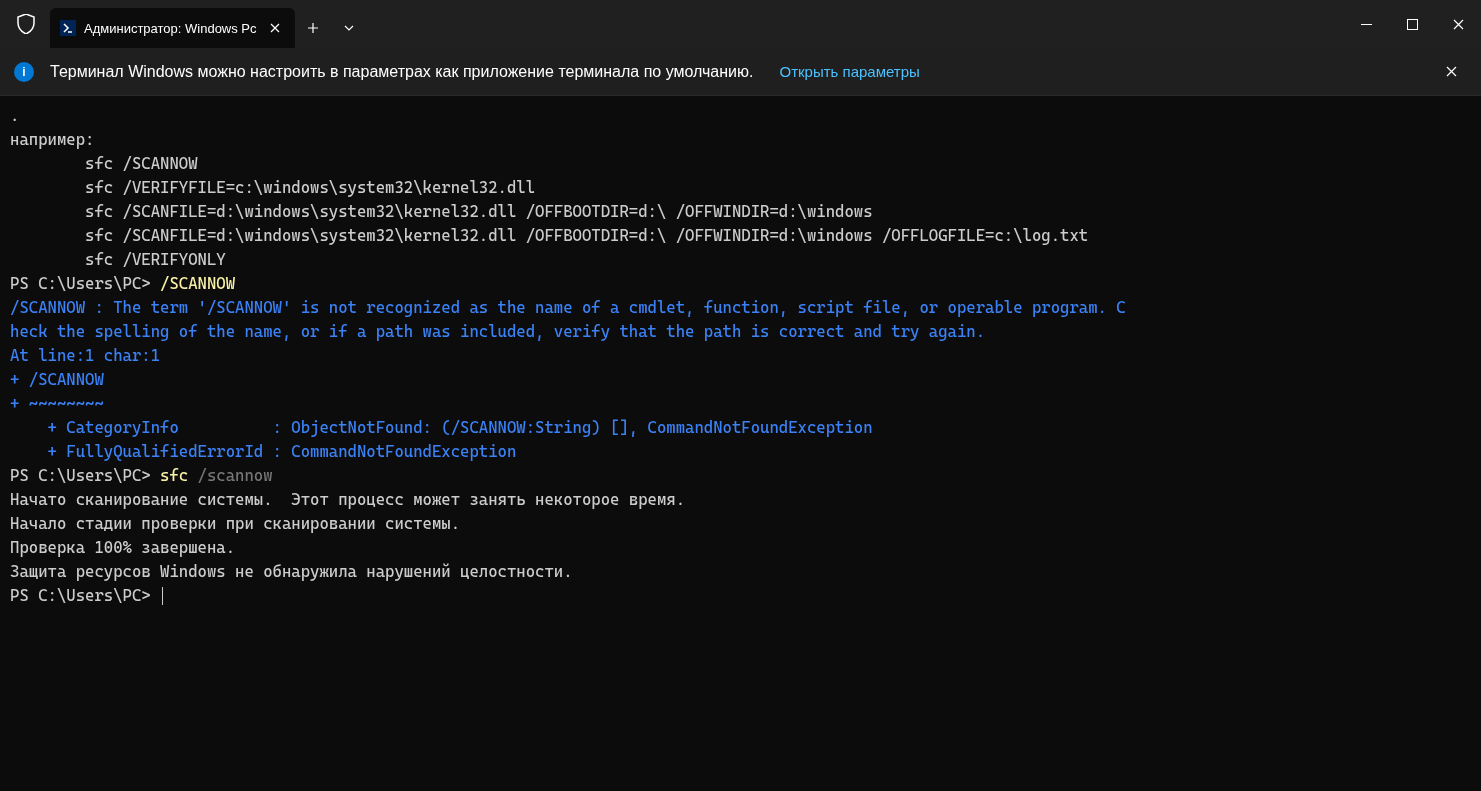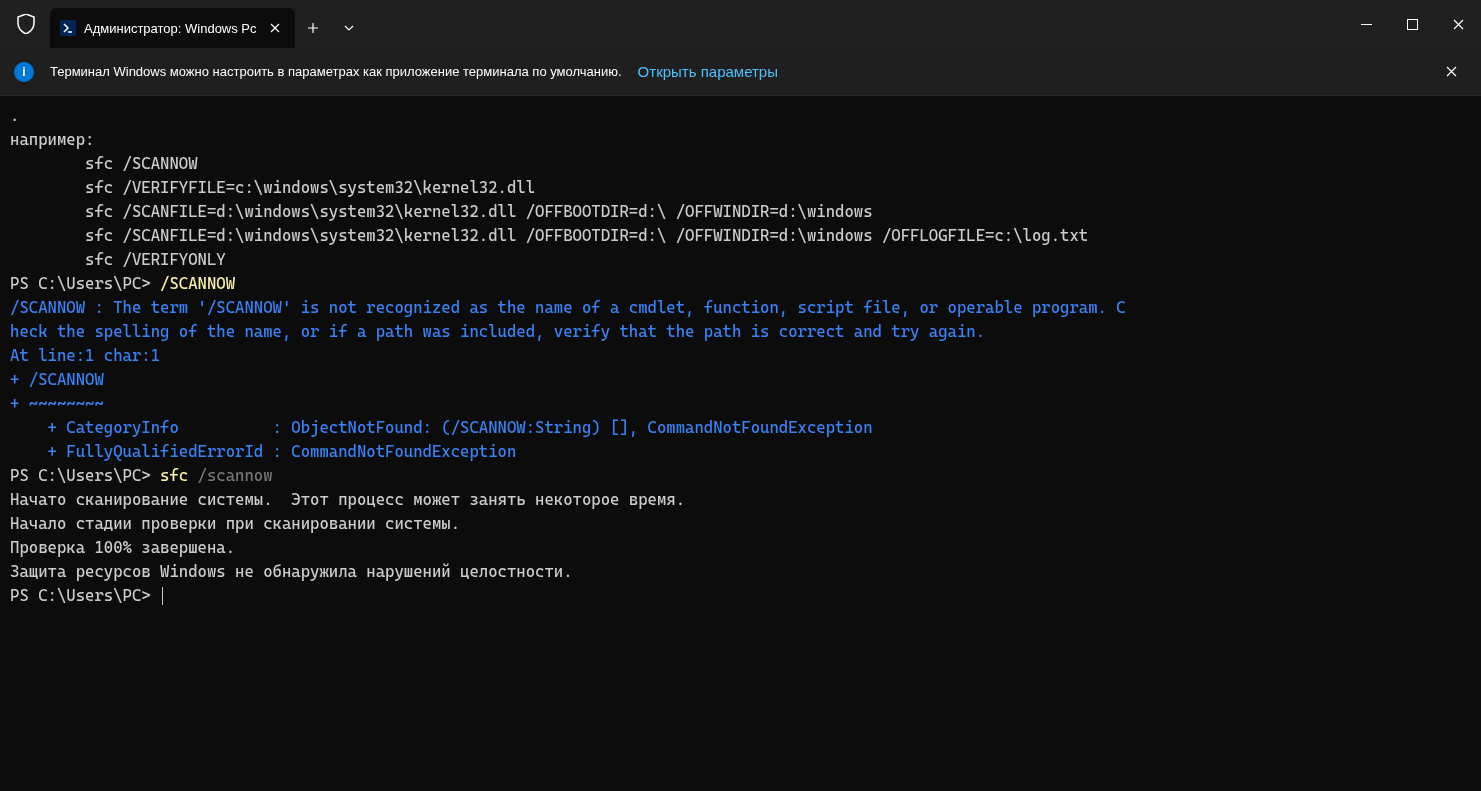--- a/index.html
+++ b/index.html
@@ -122,27 +122,27 @@
     align-items: center;
     justify-content: center;
     font-size: 12px;
     font-weight: bold;
     font-family: 'Segoe UI', sans-serif;
     margin-right: 16px;
   }
   .info-text {
     color: #ffffff;
     font-family: 'Segoe UI', sans-serif;
-    font-size: 13px;
+    font-size: 16px;
   }
   .info-link {
     color: #4cc2ff;
     font-family: 'Segoe UI', sans-serif;
     font-size: 15px;
-    margin-left: 16px;
+    margin-left: 26px;
     cursor: pointer;
   }
   .info-spacer { flex: 1; }
   .info-close {
     width: 32px;
     height: 32px;
     display: flex;
     align-items: center;
     justify-content: center;
     color: #ffffff;

